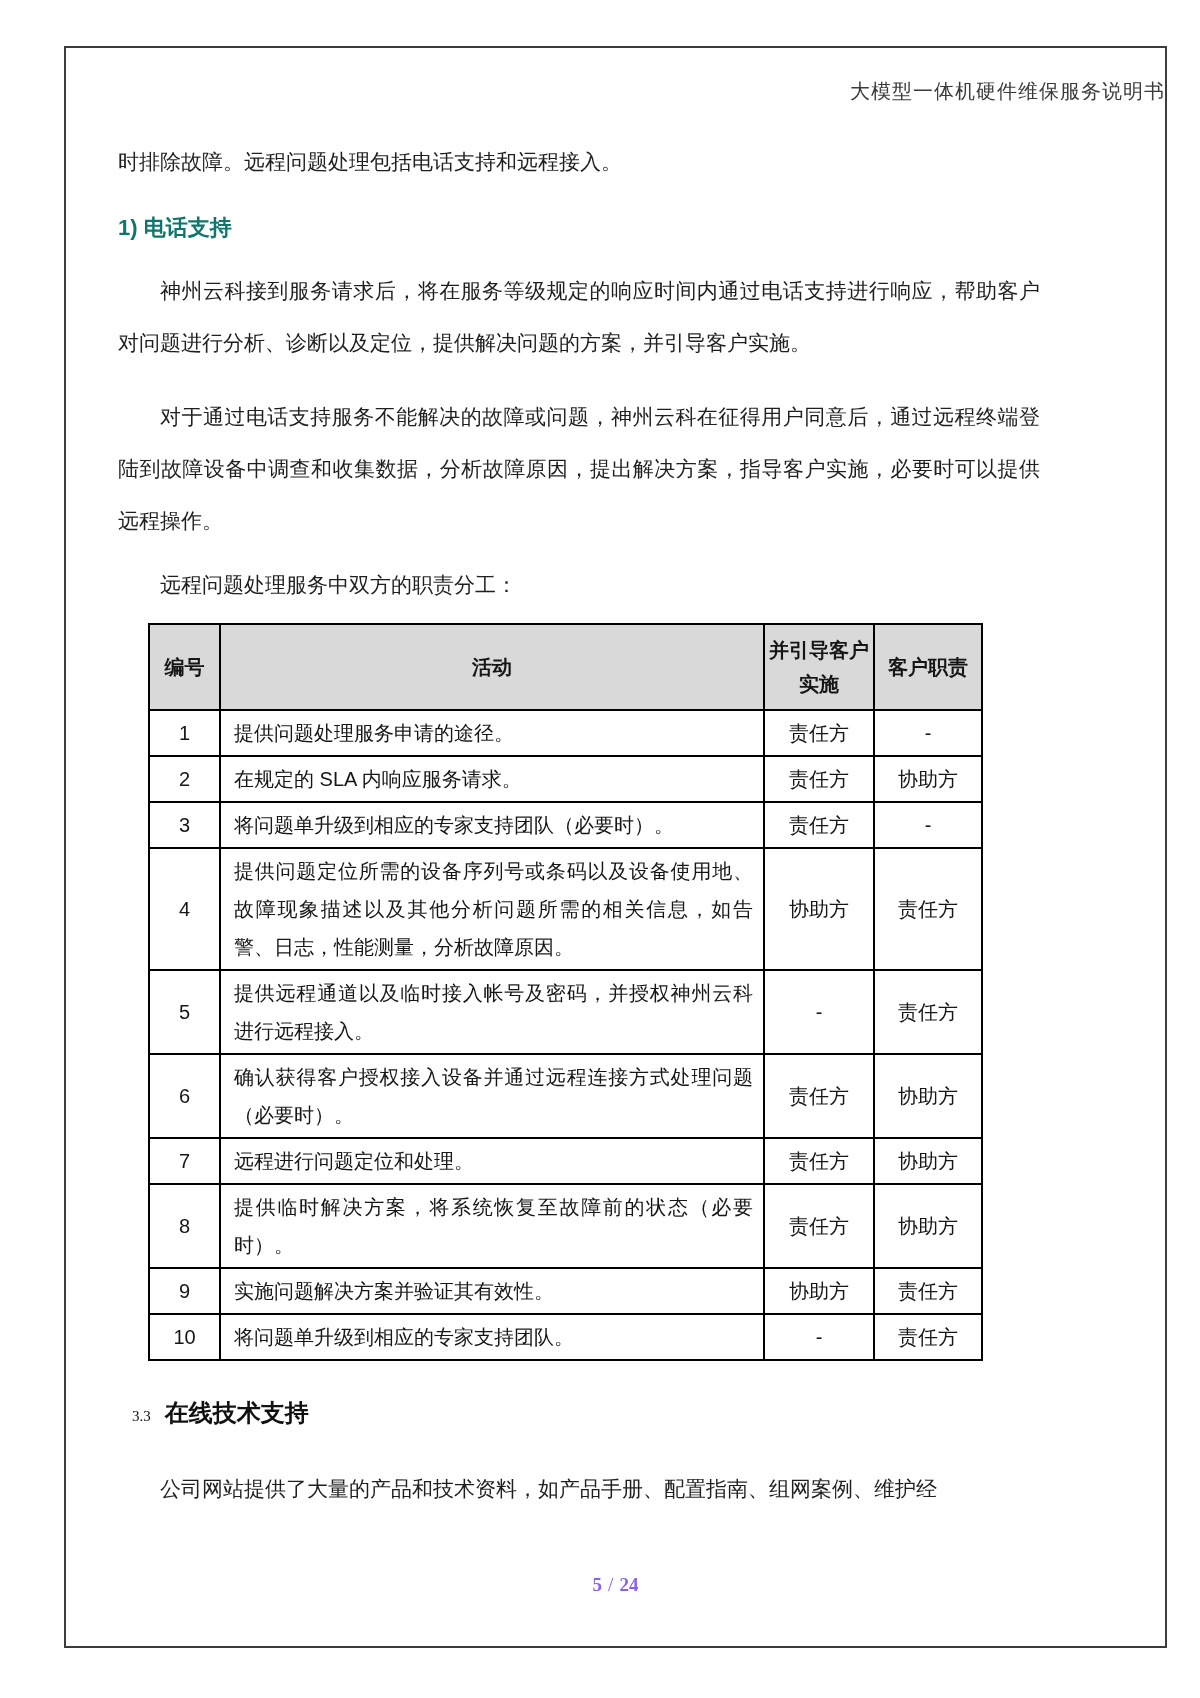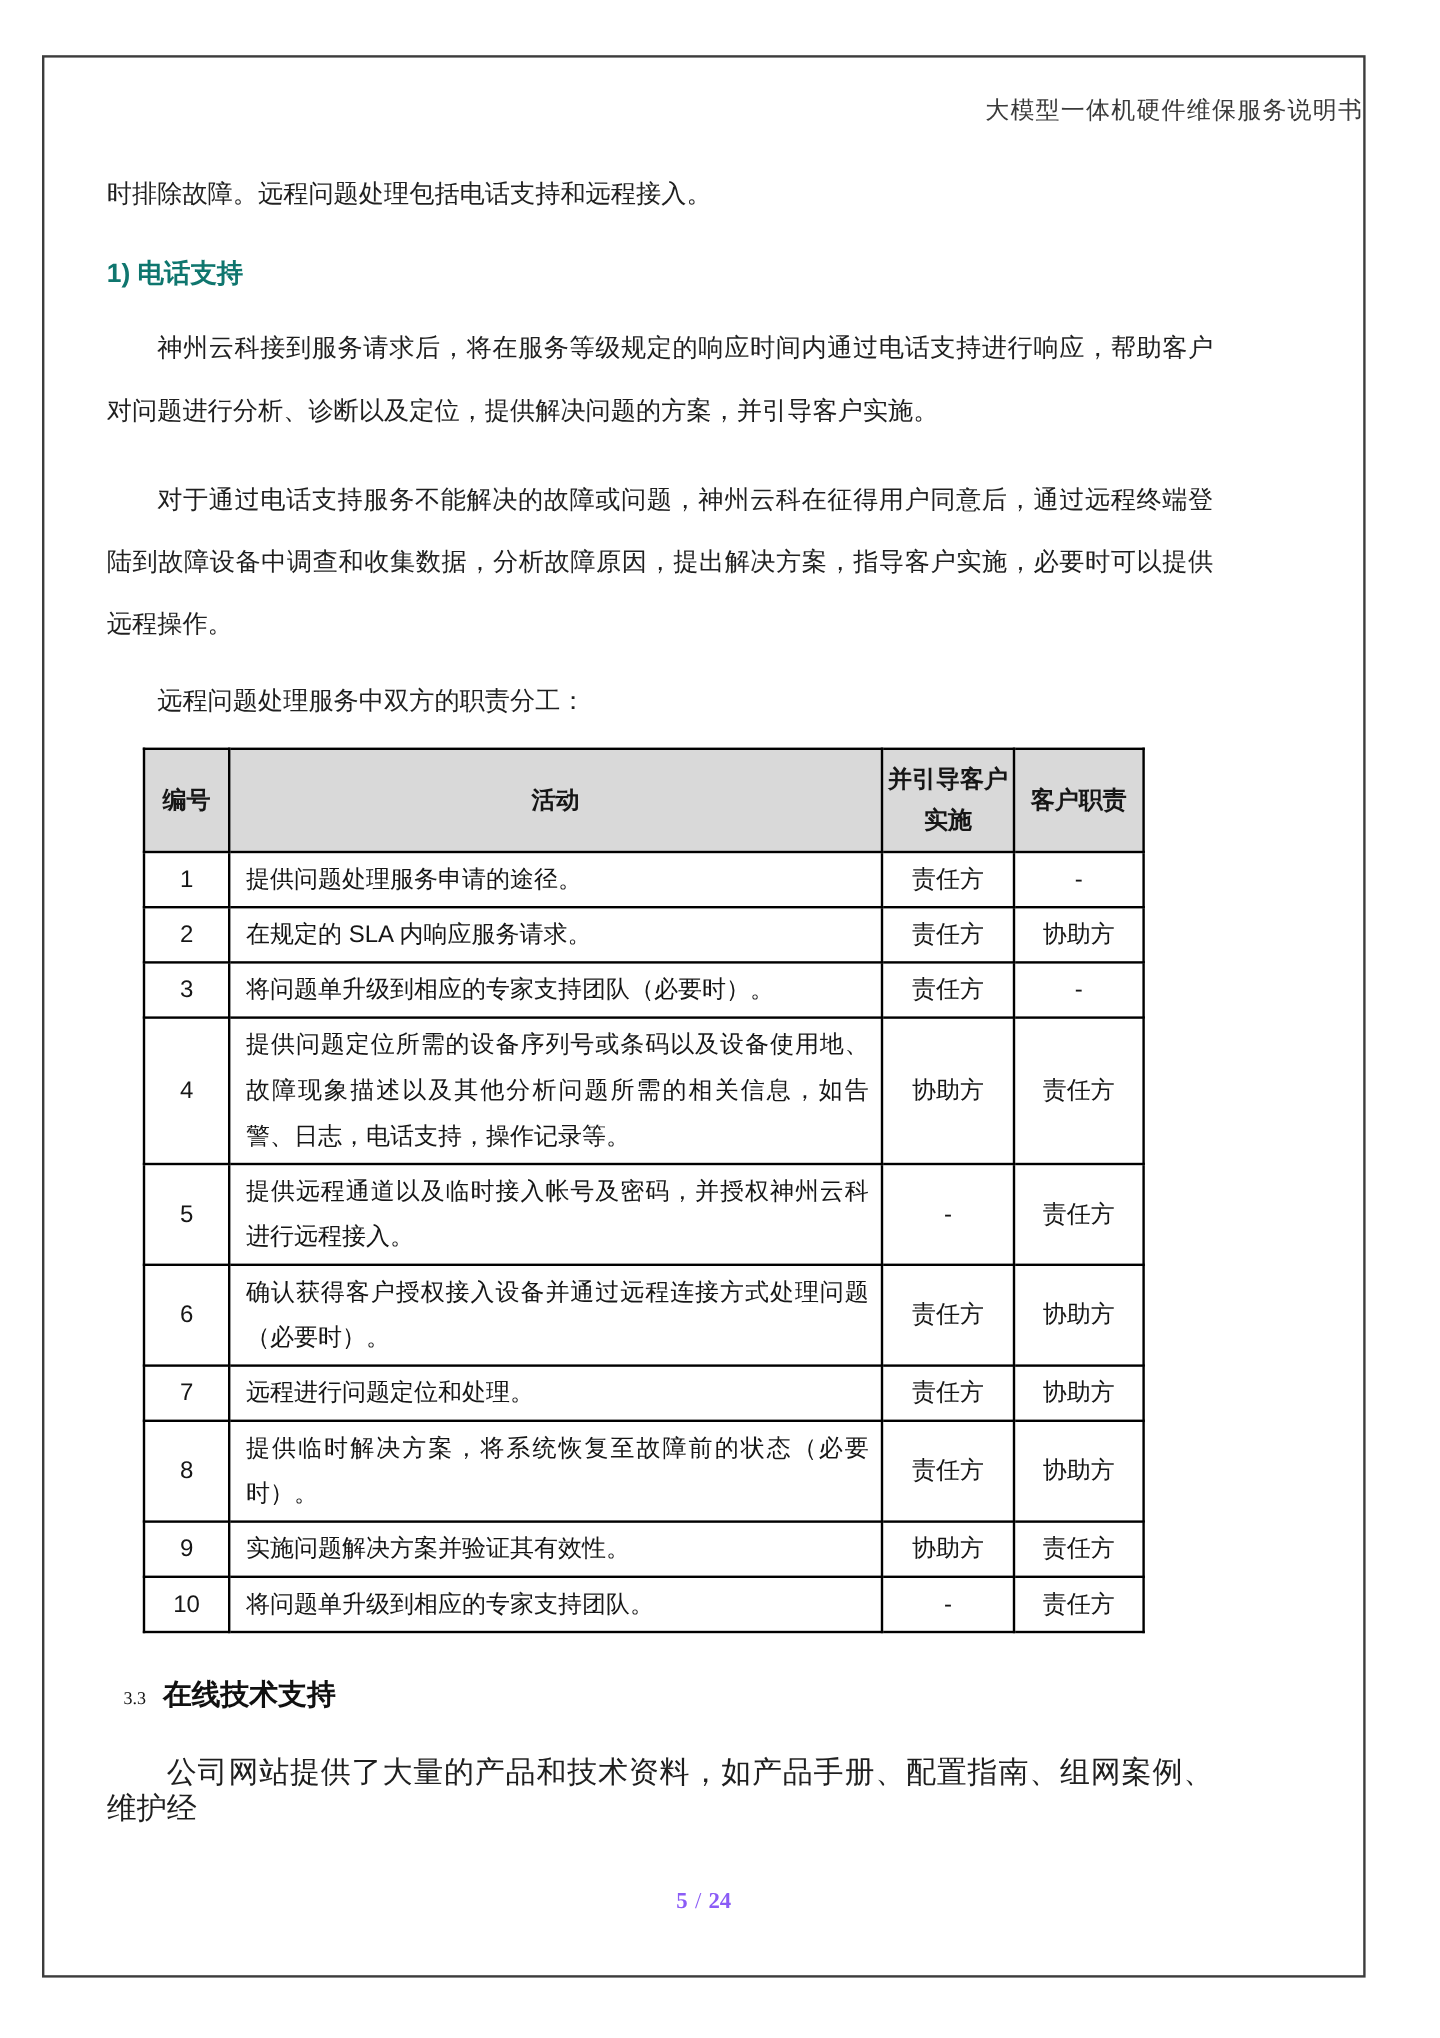--- a/index.html
+++ b/index.html
@@ -2,21 +2,21 @@
 <html><head>
 <meta charset="utf-8">
 <style>
   html,body{margin:0;padding:0;}
   body{
     width:1200px;height:1698px;position:relative;background:#ffffff;
     font-family:"Liberation Sans","DejaVu Sans",sans-serif;
     color:#1f1f1f;
   }
   .page{
-    position:absolute;left:35px;top:46px;width:1103px;height:1602px;
+    position:absolute;left:64px;top:46px;width:1103px;height:1602px;
     border:2px solid #3c3c3c;box-sizing:border-box;background:#ffffff;
   }
   .content{
     padding:0 125px 0 52px;
   }
   .doc-header{
     margin-top:30px;text-align:right;
     font-family:"Liberation Serif","DejaVu Serif",serif;
     font-size:20px;color:#3a3a3a;letter-spacing:1px;
   }
@@ -50,21 +50,21 @@
     margin:34px 0 0 14px;line-height:36px;
   }
   .sec-heading .sec-num{
     font-family:"Liberation Serif","DejaVu Serif",serif;
     font-size:15px;color:#111;
   }
   .sec-heading .sec-title{
     font-size:24px;font-weight:bold;margin-left:14px;color:#111;
   }
   p.final-para{
-    margin:28px 0 0 0;font-size:25px;line-height:30px;text-indent:2em;text-align:justify;
+    margin:40px 0 0 0;font-size:21px;line-height:30px;text-indent:2em;text-align:justify;
   }
   .doc-footer{
     position:absolute;left:0;right:0;bottom:50px;text-align:center;
     font-family:"Liberation Serif","DejaVu Serif",serif;
     font-size:19px;color:#8b5cf6;
   }
   .doc-footer .pg{font-weight:bold;}
   .doc-footer .sep{font-weight:normal;padding:0 6px;}
 </style>
 </head>
@@ -118,21 +118,21 @@
           <td class="c-duty">协助方</td>
         </tr>
         <tr>
           <td class="c-id">3</td>
           <td class="c-act">将问题单升级到相应的专家支持团队（必要时）。</td>
           <td class="c-duty">责任方</td>
           <td class="c-duty">-</td>
         </tr>
         <tr>
           <td class="c-id">4</td>
-          <td class="c-act">提供问题定位所需的设备序列号或条码以及设备使用地、故障现象描述以及其他分析问题所需的相关信息，如告警、日志，电话支持，操作记录等。</td>
+          <td class="c-act">提供问题定位所需的设备序列号或条码以及设备使用地、故障现象描述以及其他分析问题所需的相关信息，如告警、日志，性能测量，分析故障原因。</td>
           <td class="c-duty">协助方</td>
           <td class="c-duty">责任方</td>
         </tr>
         <tr>
           <td class="c-id">5</td>
           <td class="c-act">提供远程通道以及临时接入帐号及密码，并授权神州云科进行远程接入。</td>
           <td class="c-duty">-</td>
           <td class="c-duty">责任方</td>
         </tr>
         <tr>

